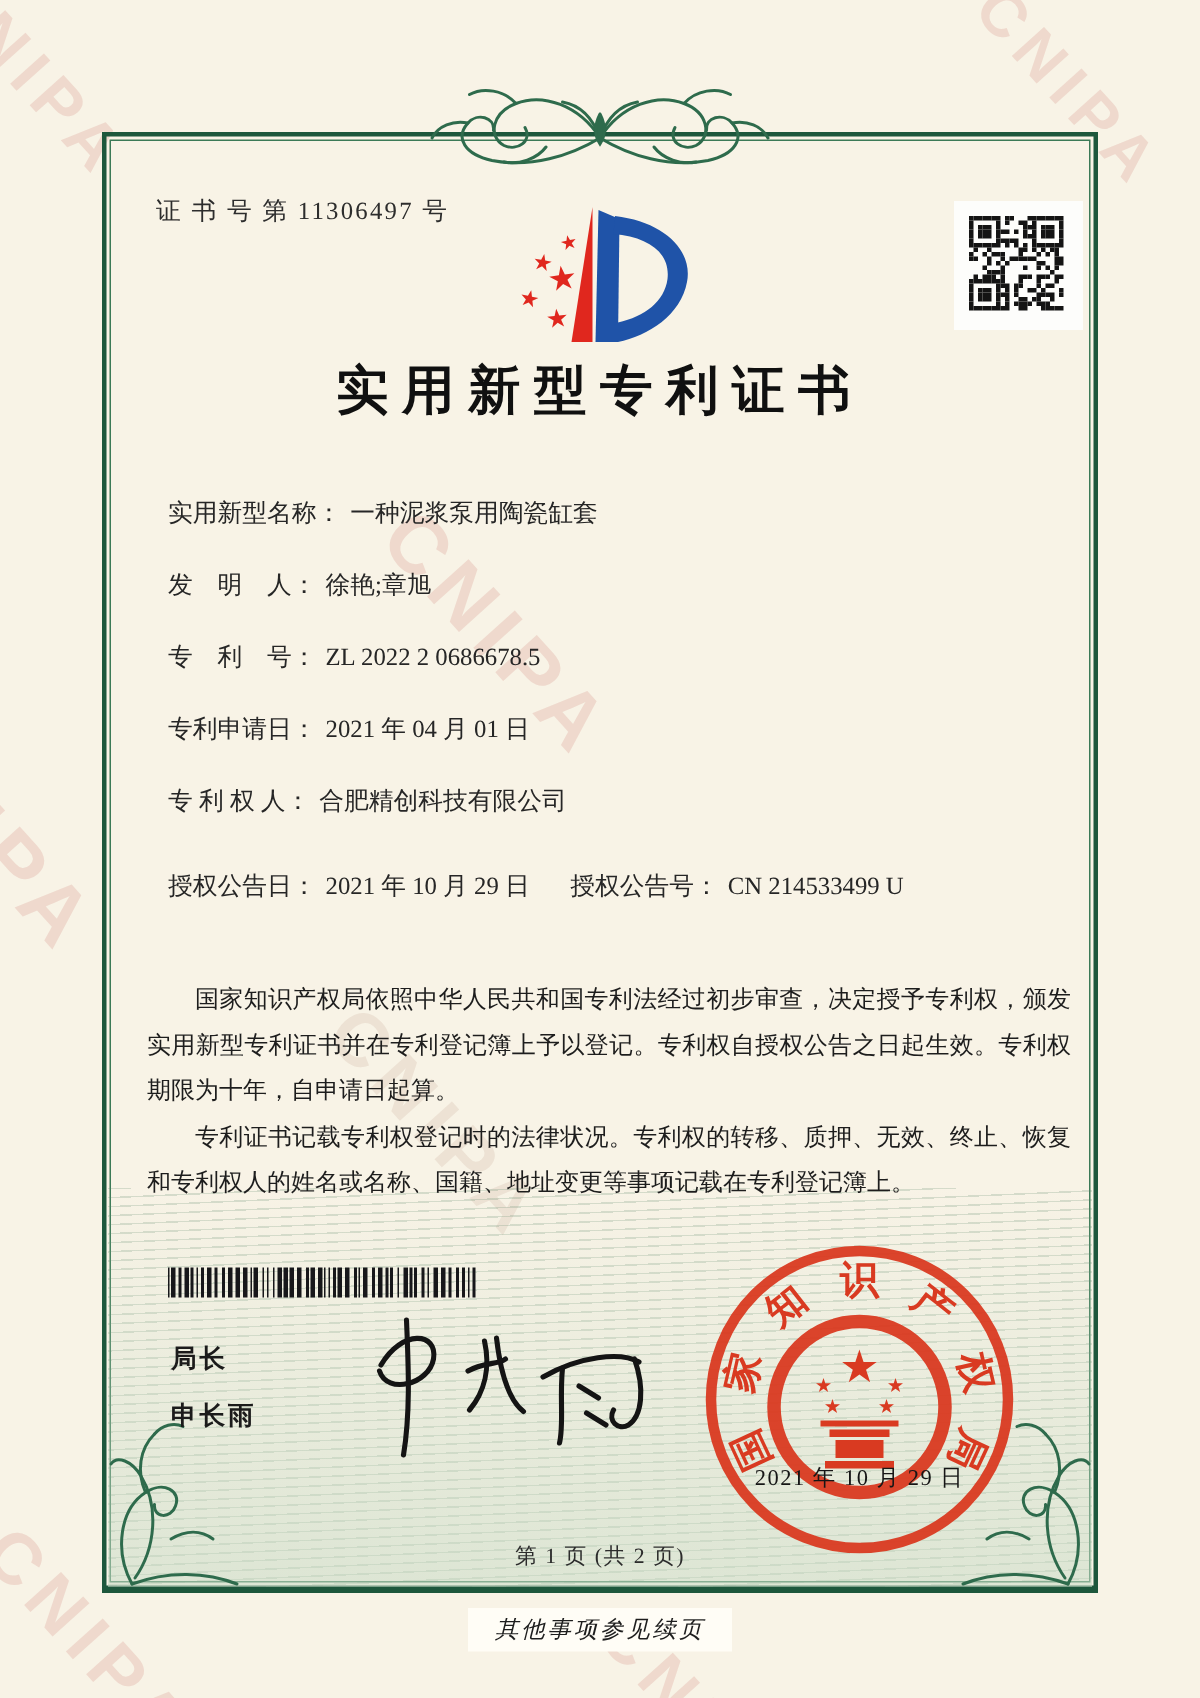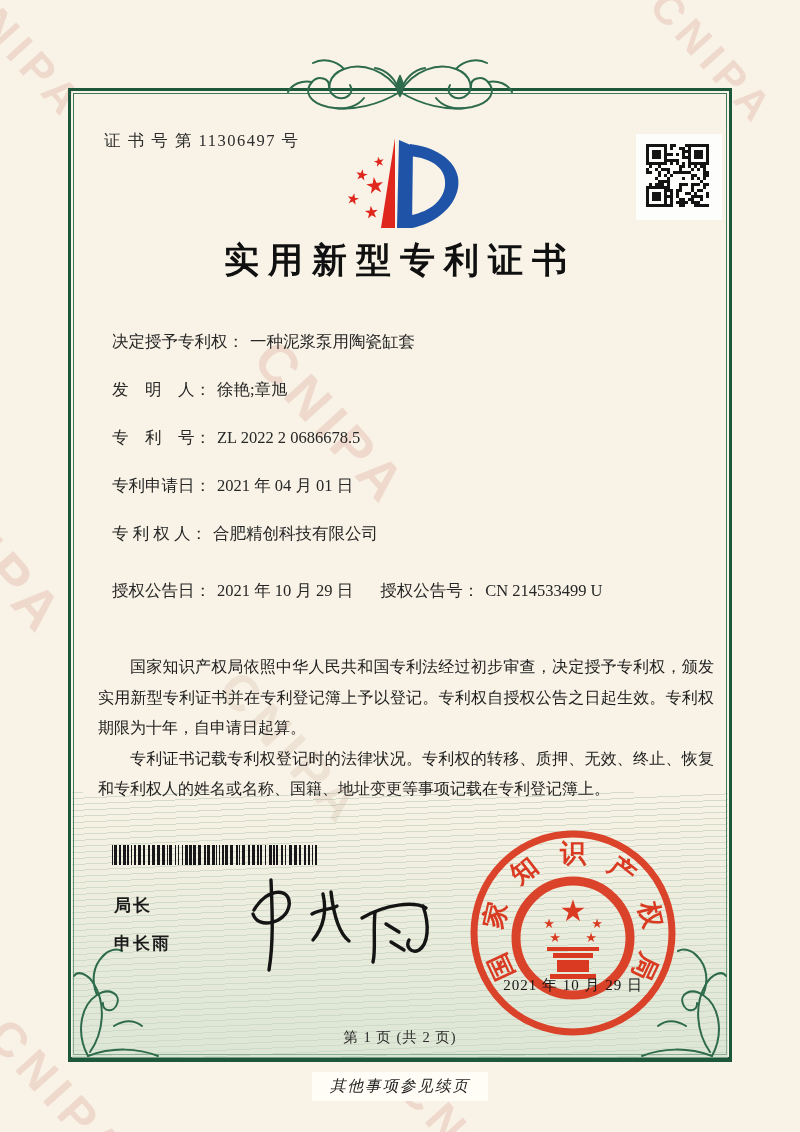--- a/index.html
+++ b/index.html
@@ -410,21 +410,21 @@
       <i style="left: 54px; top: 60px;"></i>
       <i style="left: 57px; top: 60px;"></i>
       <i style="left: 60px; top: 60px;"></i>
     </div>
 </div>
 
 <div class="title">实用新型专利证书</div>
 
 <div class="fields">
   <div class="field-row">
-    <span class="field-label">决定授予专利权：</span>
+    <span class="field-label">实用新型名称：</span>
     <span class="field-value">一种泥浆泵用陶瓷缸套</span>
   </div>
   <div class="field-row">
     <span class="field-label">发　明　人：</span>
     <span class="field-value">徐艳;章旭</span>
   </div>
   <div class="field-row">
     <span class="field-label">专　利　号：</span>
     <span class="field-value">ZL 2022 2 0686678.5</span>
   </div>

